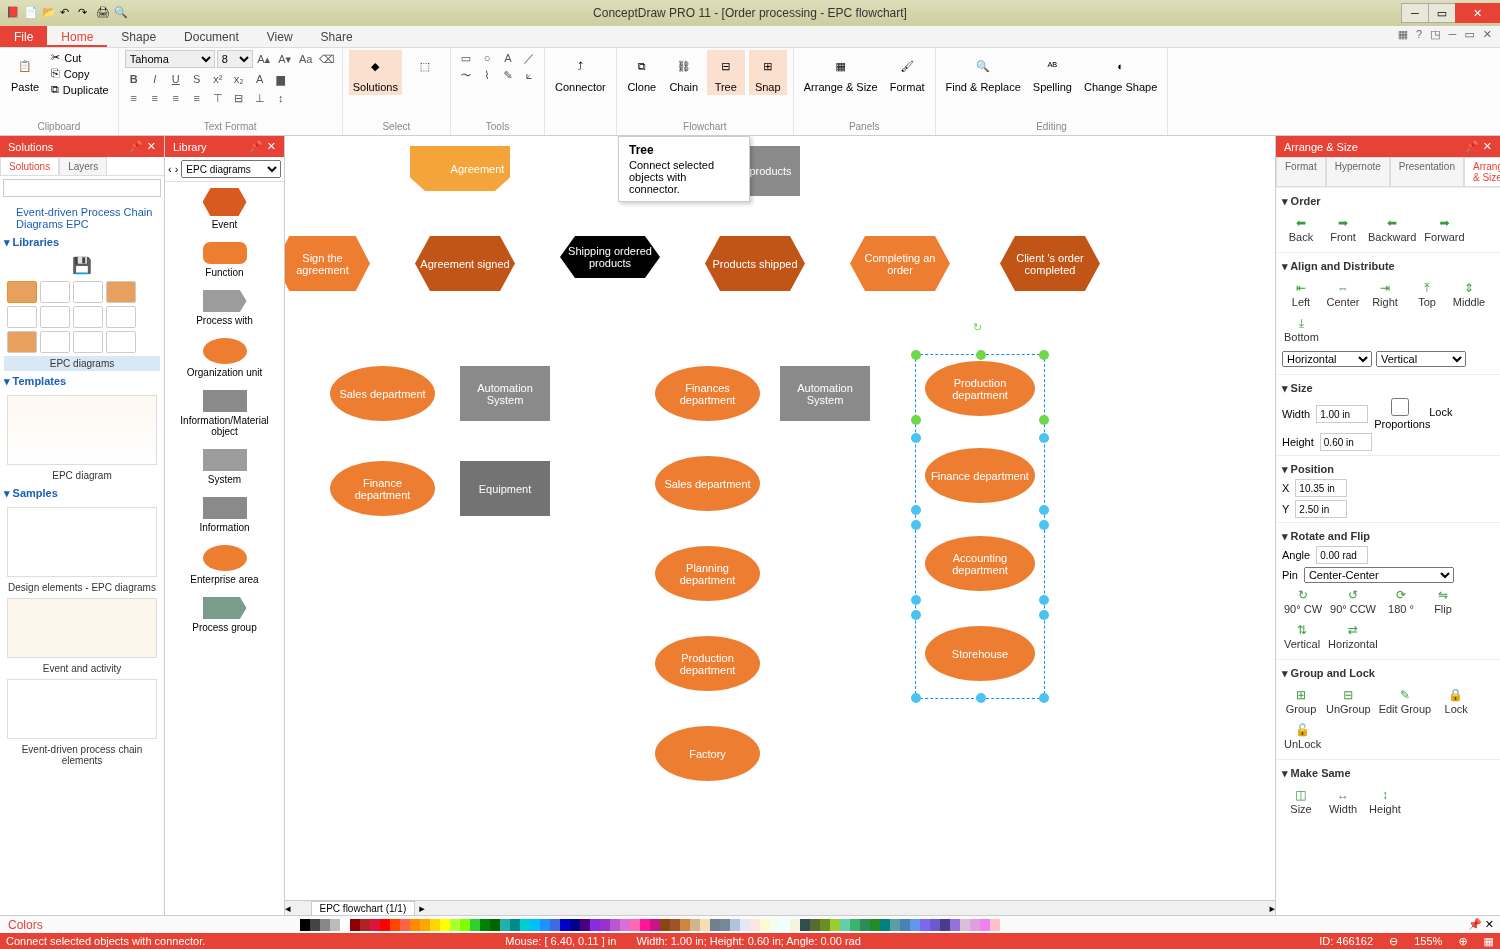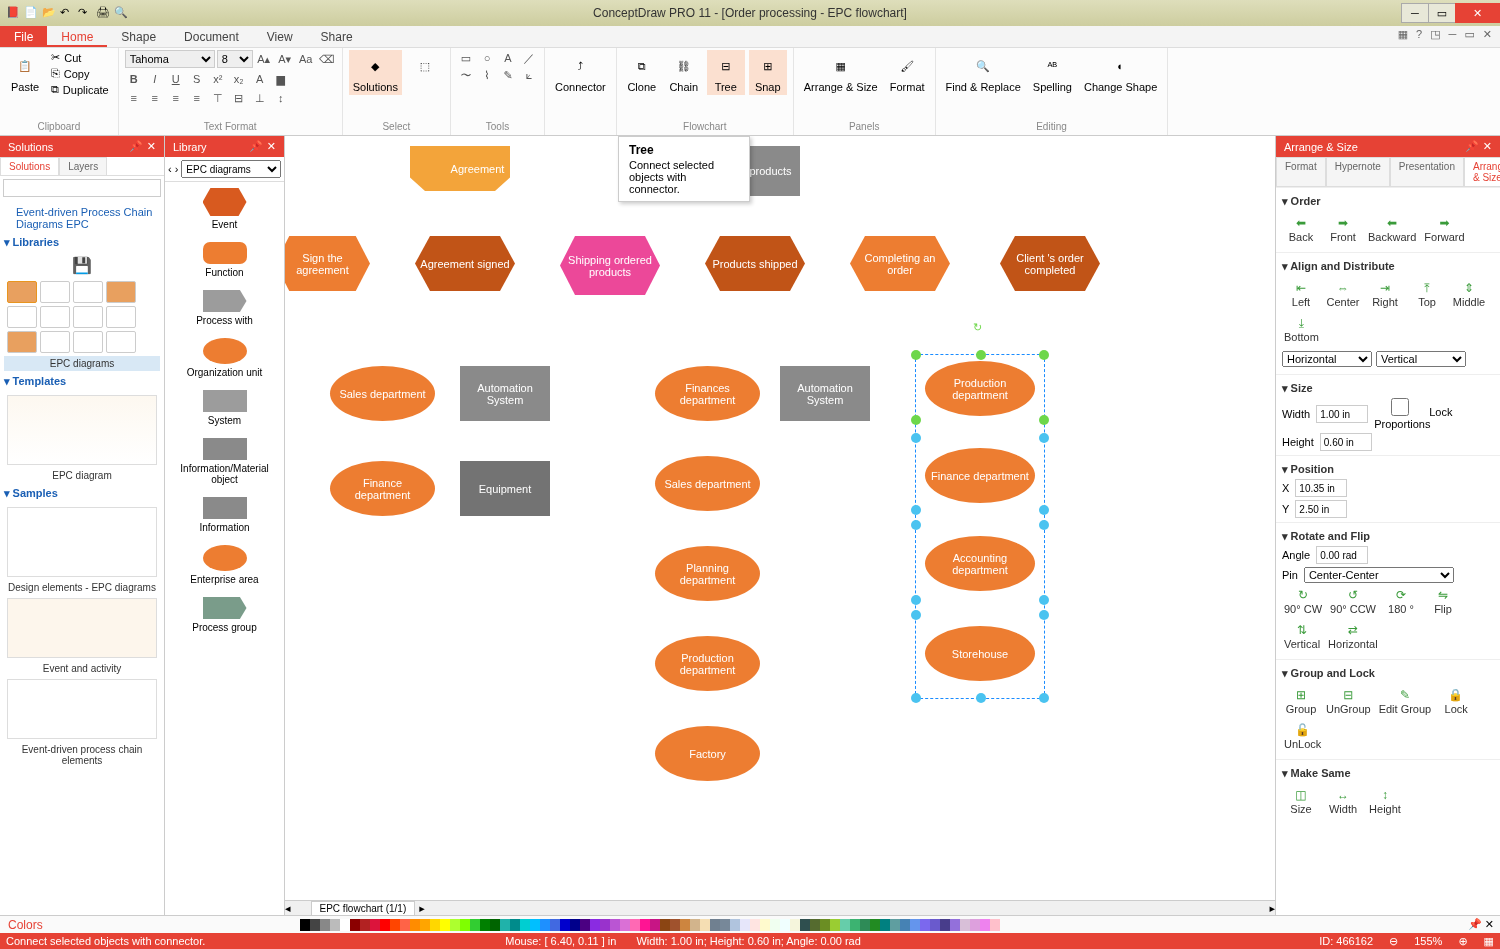--- a/index.html
+++ b/index.html
@@ -348,50 +348,50 @@
         </div>
       <div class="li">
           <div class="shape arrow"></div>
           <div class="cap">Process with</div>
         </div>
       <div class="li">
           <div class="shape ellipse"></div>
           <div class="cap">Organization unit</div>
         </div>
       <div class="li">
+          <div class="shape rect"></div>
+          <div class="cap">Information/Material object</div>
+        </div>
+      <div class="li">
           <div class="shape rect" style="background:#9c9c9c;"></div>
           <div class="cap">System</div>
         </div>
       <div class="li">
           <div class="shape rect"></div>
-          <div class="cap">Information/Material object</div>
-        </div>
-      <div class="li">
-          <div class="shape rect"></div>
           <div class="cap">Information</div>
         </div>
       <div class="li">
           <div class="shape ellipse"></div>
           <div class="cap">Enterprise area</div>
         </div>
       <div class="li">
           <div class="shape arrow" style="background:#7a9c8a;"></div>
           <div class="cap">Process group</div>
         </div>
     </div>
   </div>
 
   <div class="canvas">
 
     <div class="node banner" style="left:125px;top:10px;width:100px;height:45px;background:#f3a43a;">Agreement</div>
     <div class="node" style="left:415px;top:10px;width:100px;height:50px;background:#8a8a8a;">ordered products</div>
 
     <div class="node hex" style="left:-10px;top:100px;width:95px;height:55px;background:#ed7d31;">Sign the agreement</div>
     <div class="node hex" style="left:130px;top:100px;width:100px;height:55px;background:#c15417;">Agreement signed</div>
-    <div class="node hex" style="left:275px;top:100px;width:100px;height:59px;background:#ec4899;">Shipping ordered products</div>
+    <div class="node hex" style="left:275px;top:100px;width:100px;height:42px;background:#000000;">Shipping ordered products</div>
     <div class="node hex" style="left:420px;top:100px;width:100px;height:55px;background:#c15417;">Products shipped</div>
     <div class="node hex" style="left:565px;top:100px;width:100px;height:55px;background:#ed7d31;">Completing an order</div>
     <div class="node hex" style="left:715px;top:100px;width:100px;height:55px;background:#c15417;">Client 's order completed</div>
 
     <div class="node ell" style="left:45px;top:230px;width:105px;height:55px;background:#ed7d31;">Sales department</div>
     <div class="node" style="left:175px;top:230px;width:90px;height:55px;background:#8a8a8a;">Automation System</div>
     <div class="node ell" style="left:370px;top:230px;width:105px;height:55px;background:#ed7d31;">Finances department</div>
     <div class="node" style="left:495px;top:230px;width:90px;height:55px;background:#8a8a8a;">Automation System</div>
 
     <div class="node ell" style="left:45px;top:325px;width:105px;height:55px;background:#ed7d31;">Finance department</div>

